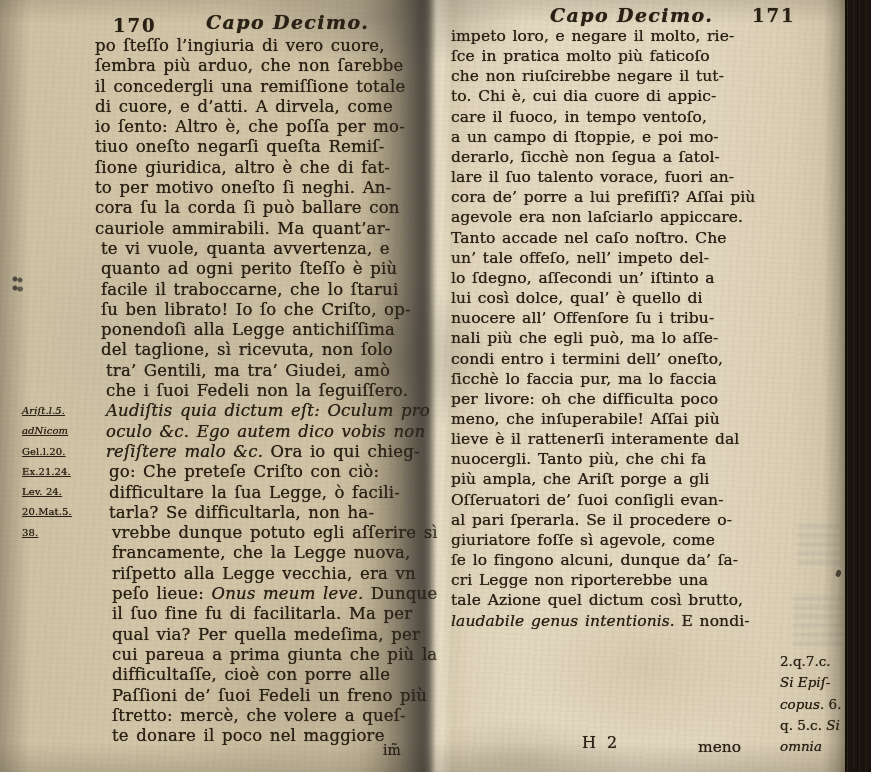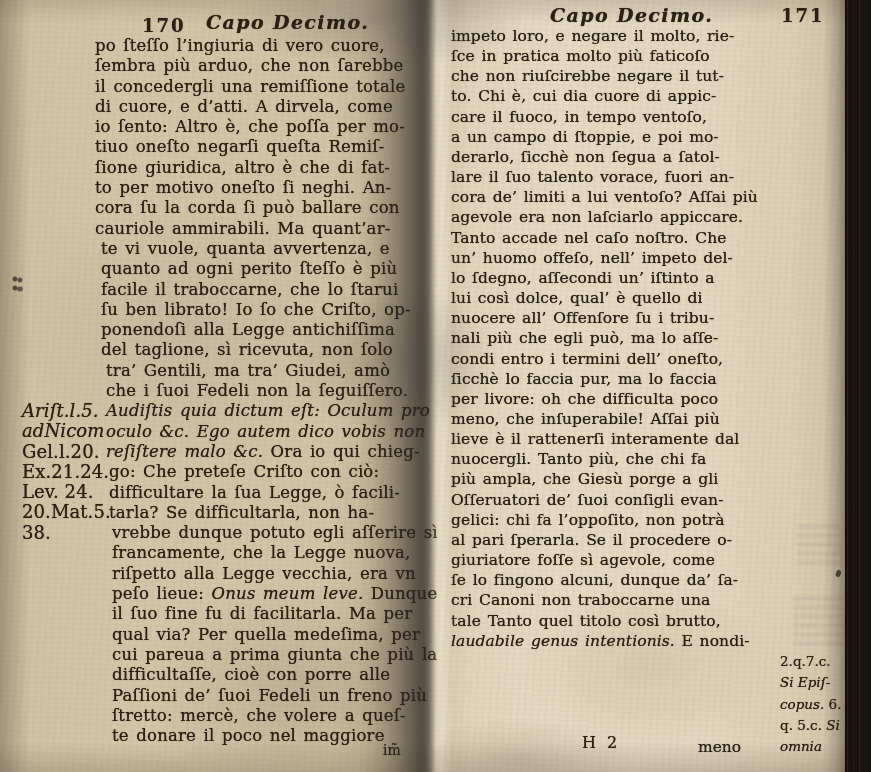--- a/index.html
+++ b/index.html
@@ -23,24 +23,24 @@
     position:absolute;inset:0;z-index:1;pointer-events:none;
     background:
       repeating-linear-gradient(93deg, rgba(120,100,70,.030) 0 3px, rgba(0,0,0,0) 3px 7px),
       repeating-linear-gradient(2deg, rgba(90,80,60,.025) 0 2px, rgba(0,0,0,0) 2px 5px);
   }
   .tline{white-space:nowrap;}
   .it{font-style:italic;}
   .textblock{position:absolute;z-index:3;text-shadow:0 0 .7px rgba(40,31,20,.85);}
   .body-left{left:95px;top:36px;font-size:16.5px;line-height:20.3px;letter-spacing:.2px;word-spacing:2px;}
   .body-right{left:451px;top:26px;font-size:15.5px;line-height:20.15px;letter-spacing:.1px;word-spacing:1.6px;}
-  .mnotes-left{left:22px;top:401px;font-size:18px;line-height:20.3px;letter-spacing:.1px;}
+  .mnotes-left{left:22px;top:401px;font-size:10px;line-height:20.3px;letter-spacing:.1px;text-decoration:underline;}
   .mnotes-right{left:780px;top:651px;font-size:13.5px;line-height:21.3px;}
   .runhead{position:absolute;z-index:3;font-style:italic;font-size:19px;letter-spacing:1.4px;font-weight:bold;text-shadow:0 0 .8px rgba(40,31,20,.8);}
-  .pagenum{position:absolute;z-index:3;font-size:18px;letter-spacing:2px;font-weight:bold;text-shadow:0 0 .8px rgba(40,31,20,.8);margin-left:29px;}
+  .pagenum{position:absolute;z-index:3;font-size:18px;letter-spacing:2px;font-weight:bold;text-shadow:0 0 .8px rgba(40,31,20,.8);}
   .sigmark{position:absolute;z-index:3;font-size:16px;letter-spacing:3px;text-shadow:0 0 .7px rgba(40,31,20,.8);}
   .catchword{position:absolute;z-index:3;font-size:14px;text-shadow:0 0 .7px rgba(40,31,20,.8);}
   .gutter-shade{
     position:absolute;left:358px;top:0;width:96px;height:100%;z-index:5;pointer-events:none;
     background:linear-gradient(90deg, rgba(60,55,45,0) 0, rgba(60,55,45,.16) 28px, rgba(50,46,40,.42) 55px, rgba(44,41,35,.55) 66px, rgba(44,41,35,.30) 72px, rgba(240,232,210,.22) 79px, rgba(220,212,190,.10) 86px, rgba(0,0,0,0) 96px);
   }
   .edge-shade{
     position:absolute;right:18px;top:0;width:30px;height:100%;z-index:5;pointer-events:none;
     background:linear-gradient(90deg, rgba(50,40,28,0), rgba(50,40,28,.45));
   }
@@ -133,42 +133,41 @@
 
   <div class="textblock body-right">
       <div class="tline"><span>impeto loro, e negare il molto, rie-</span></div>
       <div class="tline"><span>ſce in pratica molto più faticoſo</span></div>
       <div class="tline"><span>che non riuſcirebbe negare il tut-</span></div>
       <div class="tline"><span>to. Chi è, cui dia cuore di appic-</span></div>
       <div class="tline"><span>care il fuoco, in tempo ventoſo,</span></div>
       <div class="tline"><span>a un campo di ſtoppie, e poi mo-</span></div>
       <div class="tline"><span>derarlo, ſicchè non ſegua a ſatol-</span></div>
       <div class="tline"><span>lare il ſuo talento vorace, fuori an-</span></div>
-      <div class="tline"><span>cora de’ limiti a lui ventoſo? Aſſai più</span></div>
+      <div class="tline"><span>cora de’ porre a lui prefiſſi? Aſſai più</span></div>
       <div class="tline"><span>agevole era non laſciarlo appiccare.</span></div>
       <div class="tline"><span>Tanto accade nel caſo noſtro. Che</span></div>
-      <div class="tline"><span>un’ huomo offeſo, nell’ impeto del-</span></div>
+      <div class="tline"><span>un’ tale offeſo, nell’ impeto del-</span></div>
       <div class="tline"><span>lo ſdegno, aſſecondi un’ iſtinto a</span></div>
       <div class="tline"><span>lui così dolce, qual’ è quello di</span></div>
       <div class="tline"><span>nuocere all’ Offenſore ſu i tribu-</span></div>
       <div class="tline"><span>nali più che egli può, ma lo aſſe-</span></div>
       <div class="tline"><span>condi entro i termini dell’ oneſto,</span></div>
       <div class="tline"><span>ſicchè lo faccia pur, ma lo faccia</span></div>
       <div class="tline"><span>per livore: oh che difficulta poco</span></div>
       <div class="tline"><span>meno, che inſuperabile! Aſſai più</span></div>
       <div class="tline"><span>lieve è il rattenerſi interamente dal</span></div>
       <div class="tline"><span>nuocergli. Tanto più, che chi fa</span></div>
-      <div class="tline"><span>più ampla, che Giesù porge a gli</span></div>
+      <div class="tline"><span>più ampla, che Ariſt porge a gli</span></div>
       <div class="tline"><span>Oſſeruatori de’ ſuoi conſigli evan-</span></div>
-      <div class="tline"><span>gelici: chi fa l’oppoſito, non potrà</span></div>
       <div class="tline"><span>al pari ſperarla. Se il procedere o-</span></div>
       <div class="tline"><span>giuriatore foſſe sì agevole, come</span></div>
       <div class="tline"><span>ſe lo fingono alcuni, dunque da’ ſa-</span></div>
-      <div class="tline"><span>cri Canoni non traboccarne una</span></div>
-      <div class="tline"><span>tale Tanto quel titolo così brutto,</span></div>
+      <div class="tline"><span>cri Legge non riporterebbe una</span></div>
+      <div class="tline"><span>tale Azione quel dictum così brutto,</span></div>
       <div class="tline"><span class="it">laudabile genus intentionis.</span><span> E nondi-</span></div>
     </div>
 
   <div class="textblock mnotes-right">
       <div class="tline"><span>2.q.7.c.</span></div>
       <div class="tline"><span class="it">Si Epiſ-</span></div>
       <div class="tline"><span class="it">copus.</span><span> 6.</span></div>
       <div class="tline"><span>q. 5.c.</span><span class="it"> Si</span></div>
       <div class="tline"><span class="it">omnia</span></div>
     </div>

